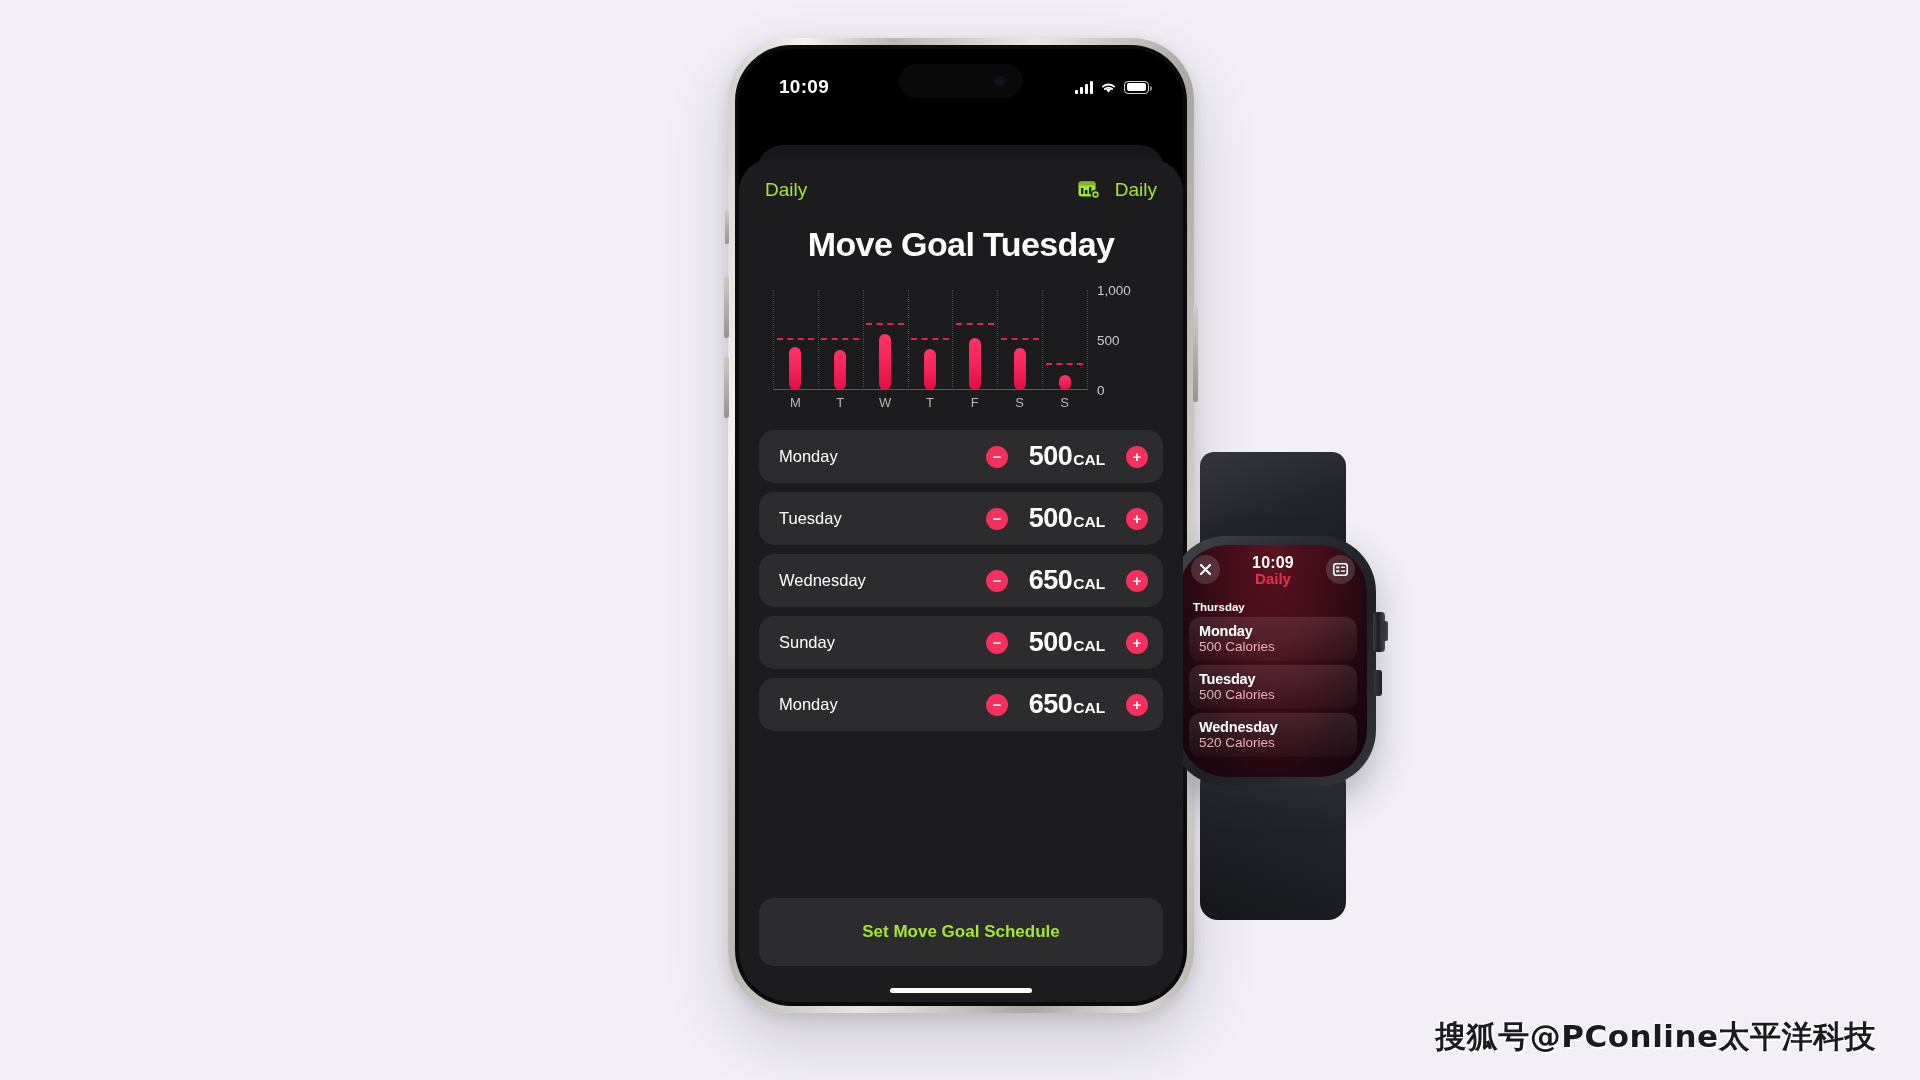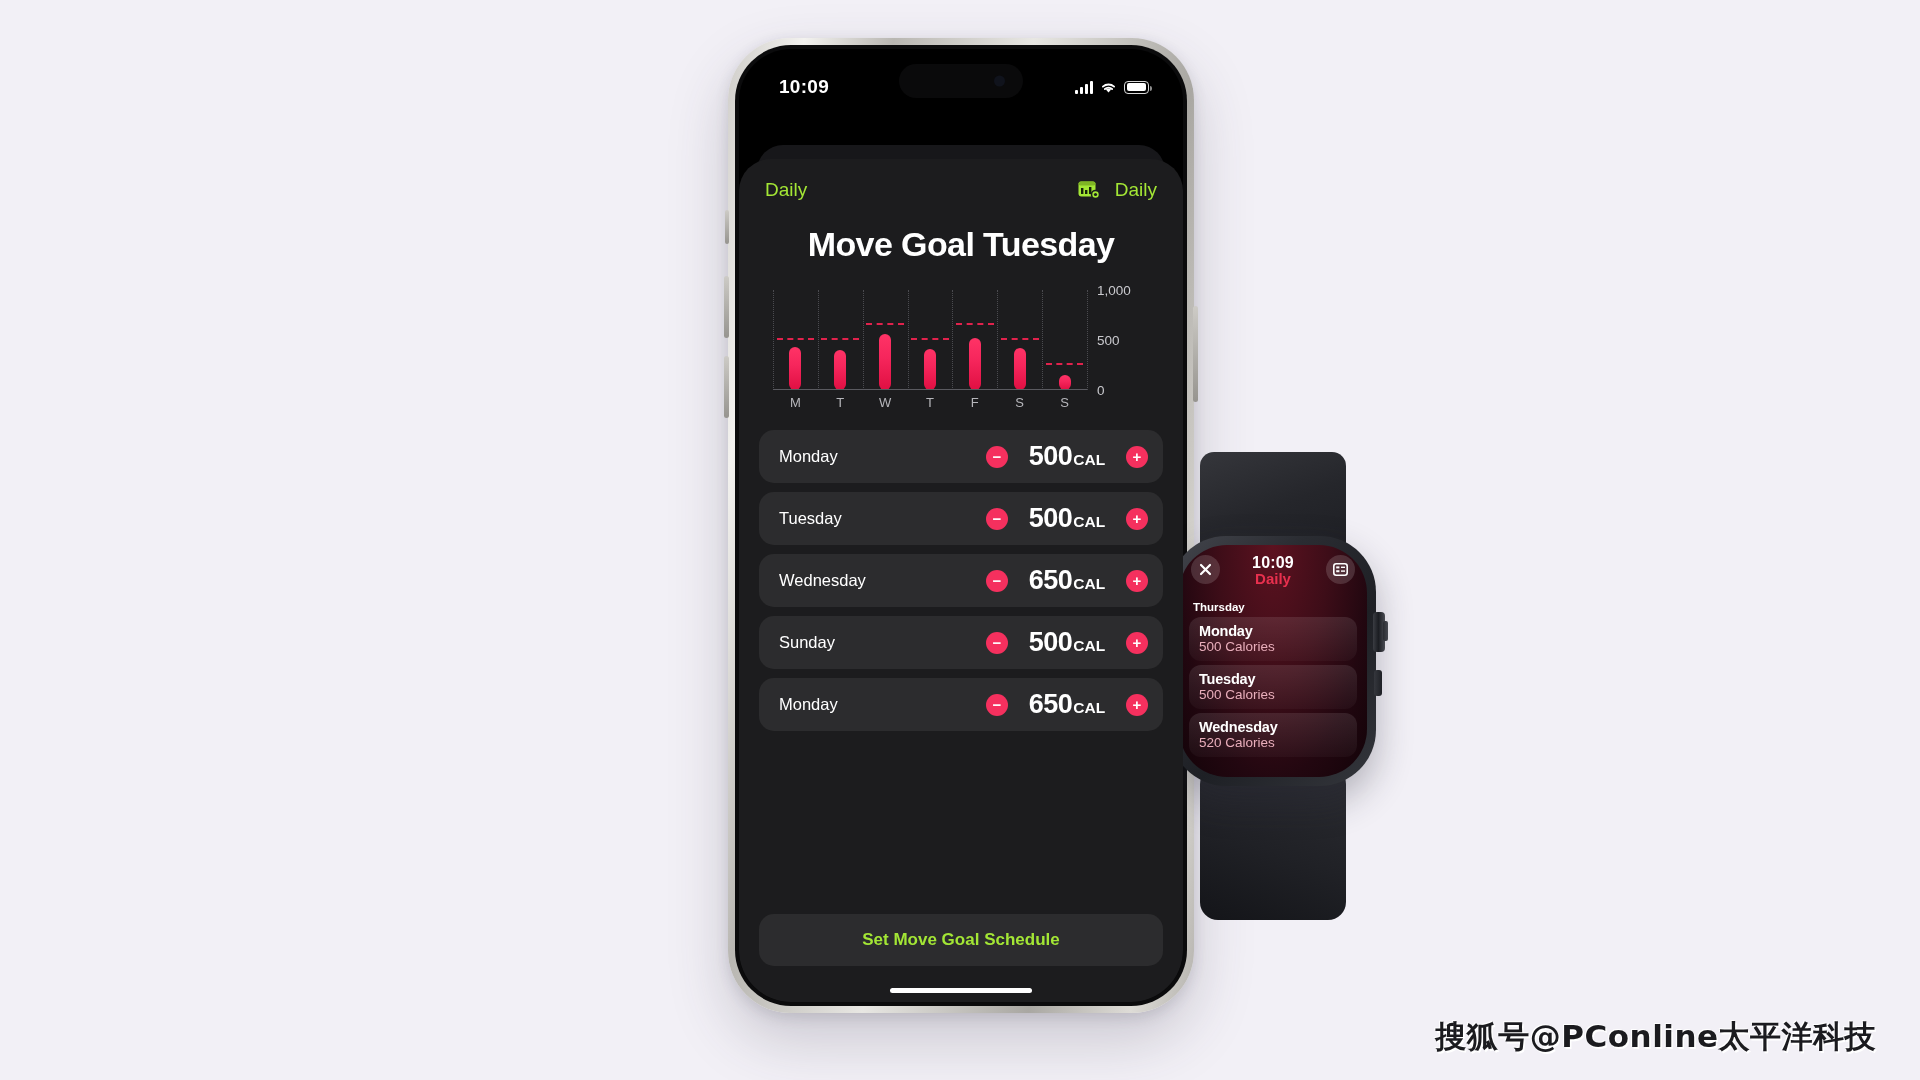--- a/index.html
+++ b/index.html
@@ -151,21 +151,21 @@
     flex:0 0 auto;
   }
   .circ-btn span{ display:block; }
   .val-wrap{ display:flex; align-items:baseline; min-width:96px; justify-content:center; }
   .val-num{ color:#fff; font-size:27px; font-weight:bold; letter-spacing:-.5px; }
   .val-unit{ color:#fff; font-size:15.5px; font-weight:bold; margin-left:1px; }
 
   
   #sheet-footer{ padding:12px 20px 0 20px; flex:0 0 auto; }
   #set-btn{
-    width:100%; height:52px; border-radius:15px; background:#2c2c2e;
+    width:100%; height:68px; border-radius:15px; background:#2c2c2e;
     color:#a3e635; font-size:17px; font-weight:bold; border:none; cursor:pointer;
     font-family:inherit;
   }
   #home-indicator{
     width:142px; height:5px; border-radius:3px; background:#fff;
     margin:22px auto 9px auto;
   }
 
   
   #watch-device{

